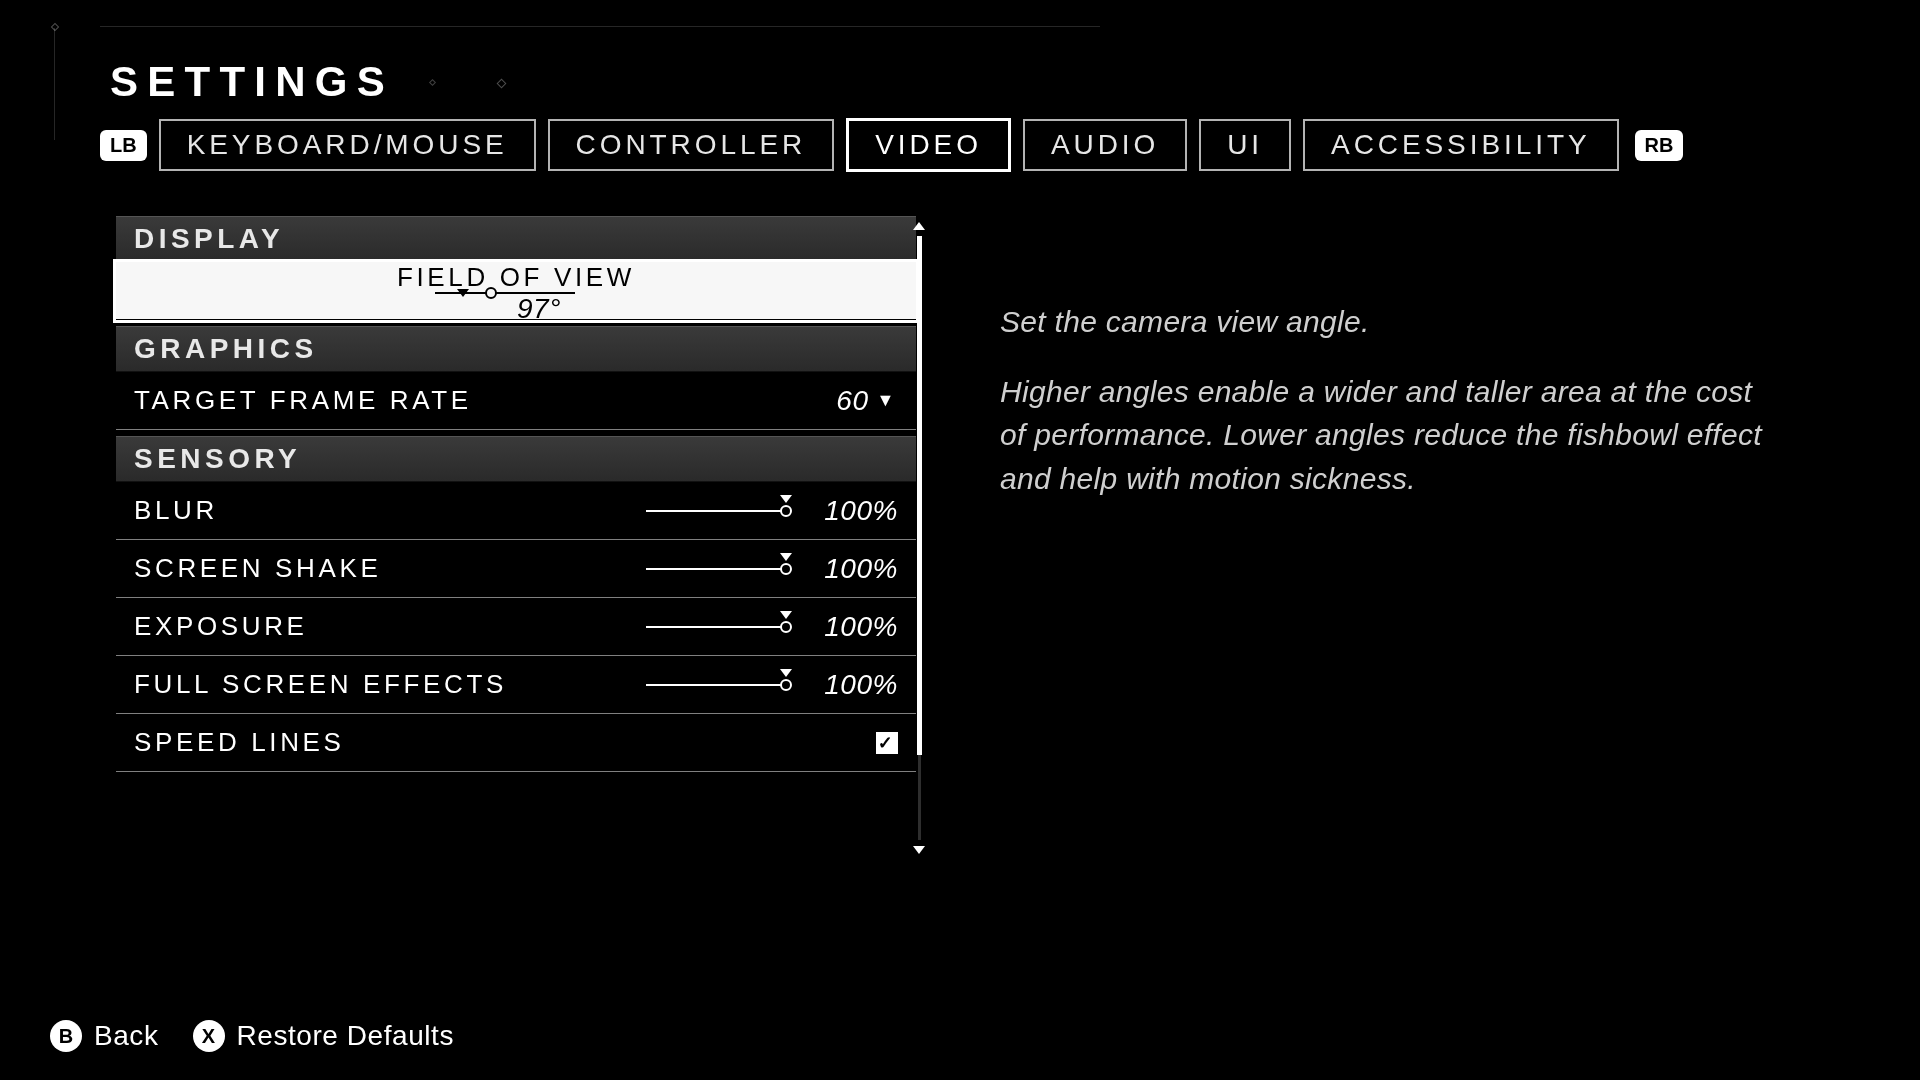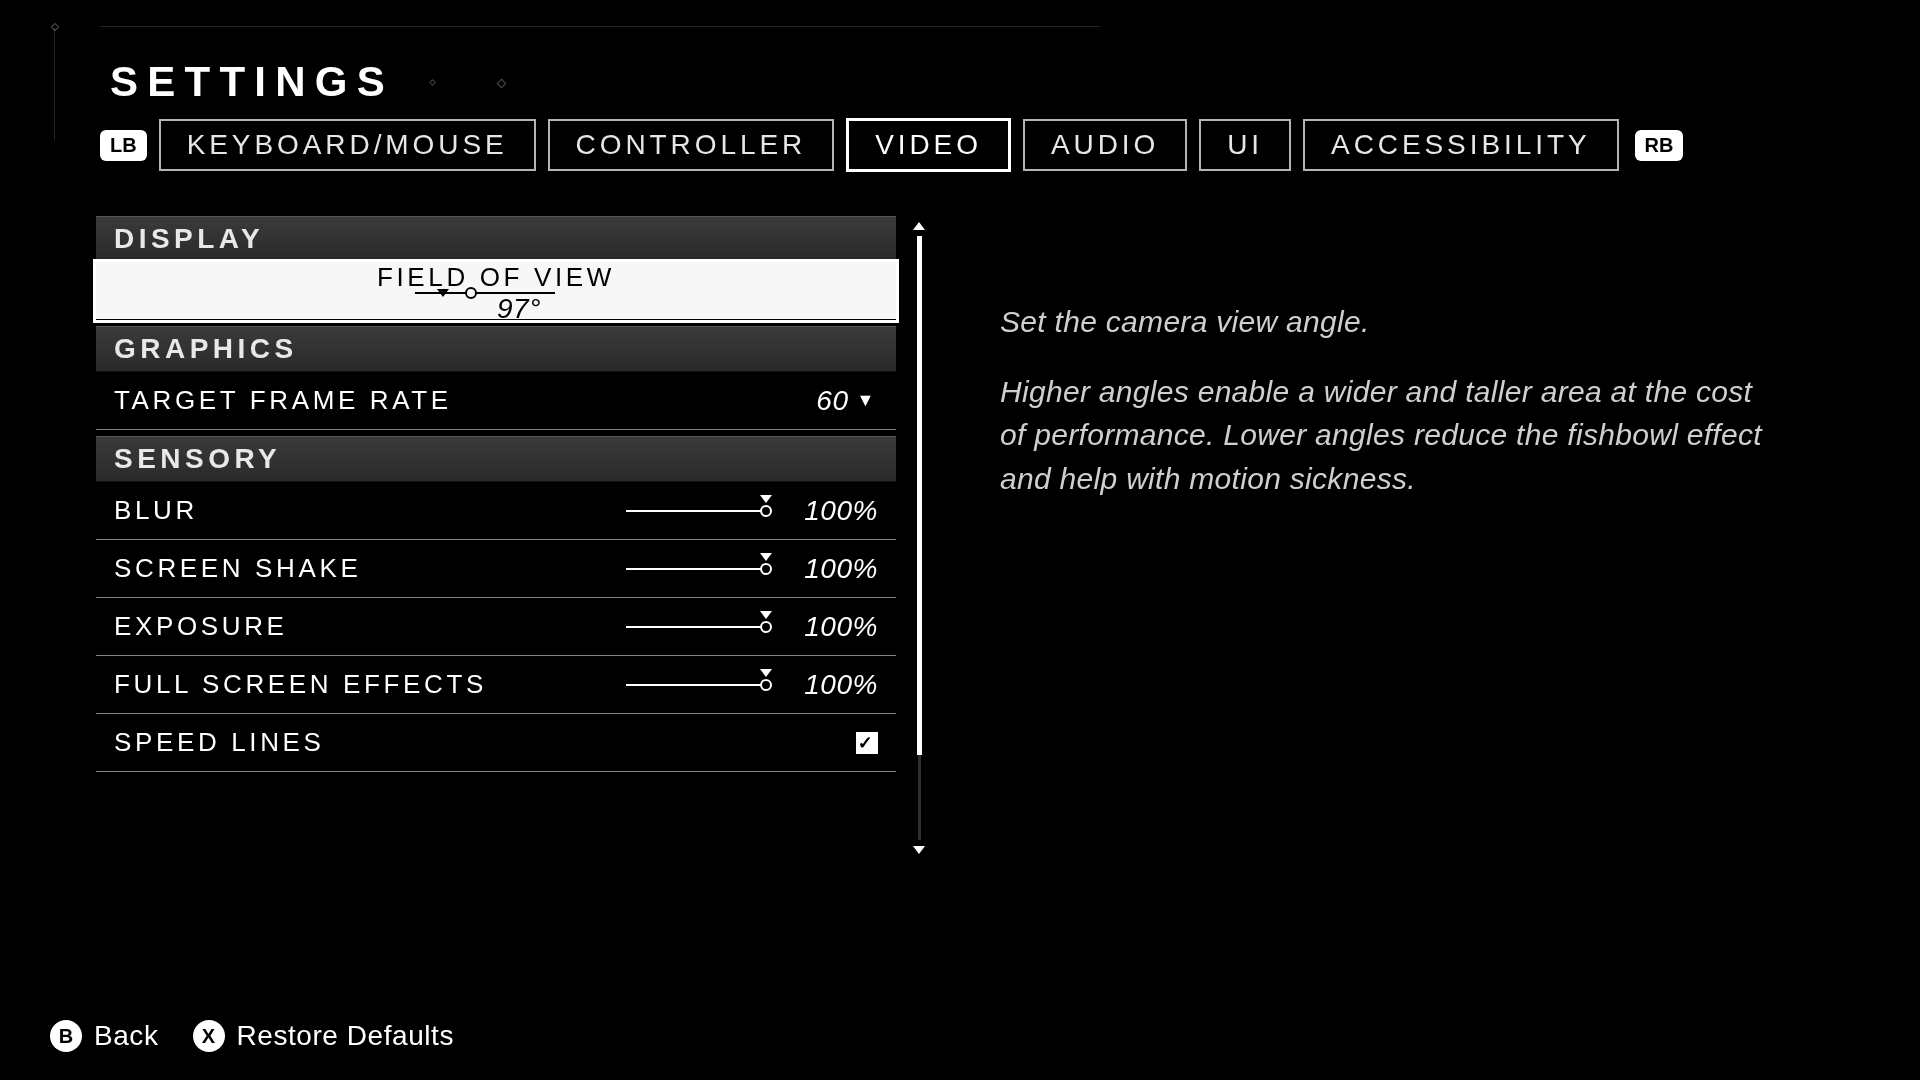--- a/index.html
+++ b/index.html
@@ -54,21 +54,21 @@
     letter-spacing: 0.14em;
     color: rgba(255,255,255,0.9);
     cursor: pointer;
   }
   .tab.active {
     border: 3px solid #fff;
     color: #fff;
   }
 
   .panel {
-    position: absolute; top: 216px; left: 96px;
+    position: absolute; top: 216px; left: 116px;
     width: 800px;
   }
   .section-header {
     background: linear-gradient(#3a3a3a, #2a2a2a);
     border-top: 1px solid #555;
     border-bottom: 1px solid #111;
     padding: 6px 18px;
     font-size: 28px; font-weight: 600;
     letter-spacing: 0.16em;
     color: #e8e8e8;

